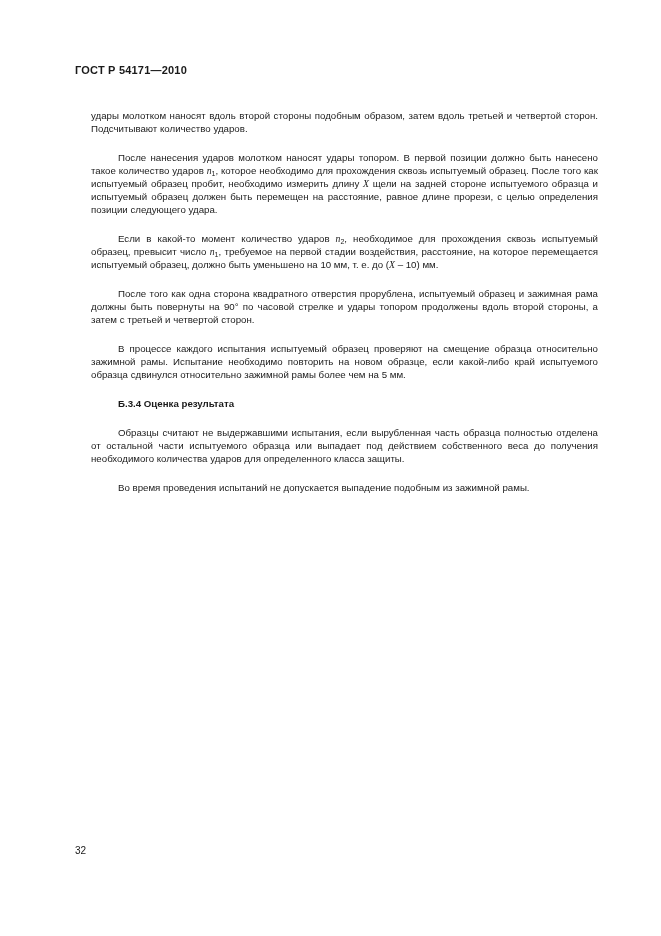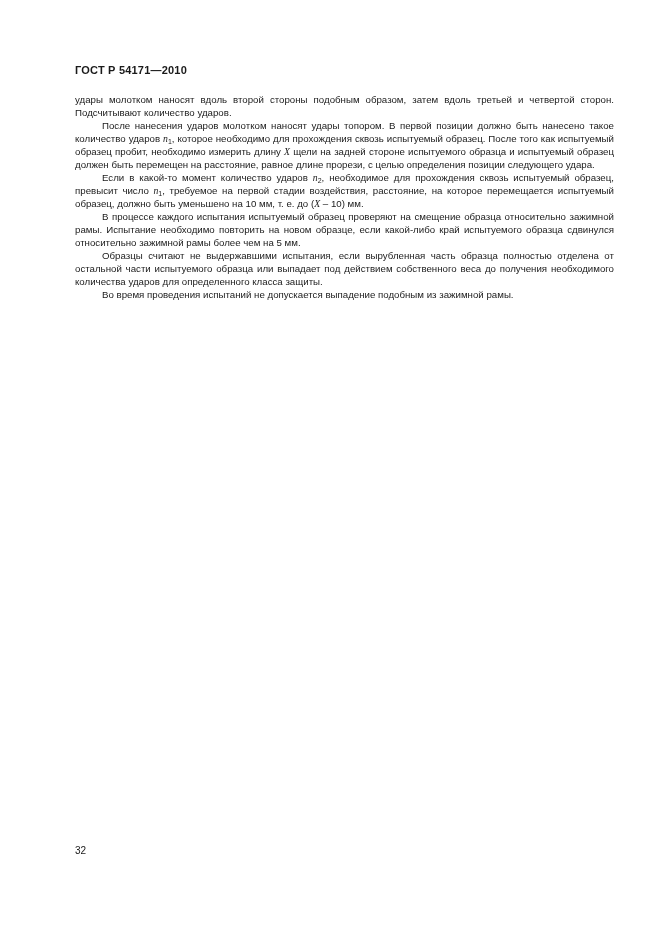--- a/index.html
+++ b/index.html
@@ -30,21 +30,21 @@
   .doc-body {
     position: absolute;
     top: 93px;
     left: 75px;
     width: 539px;
     font-size: 9.7px;
     line-height: 13px;
     color: #1a1a1a;
   }
   .para {
-    margin: 0;
+    margin: 16px;
     text-align: justify;
   }
   .para.indent {
     text-indent: 27px;
   }
   .para.heading {
     font-weight: bold;
     text-align: left;
   }
   .var {
@@ -67,19 +67,21 @@
 </head>
 <body>
 
 <div class="page">
   <div class="doc-header">ГОСТ Р 54171—2010</div>
 
   <div class="doc-body">
       <p class="para body"><span>удары молотком наносят вдоль второй стороны подобным образом, затем вдоль третьей и четвертой сторон. Подсчитывают количество ударов.</span></p>
       <p class="para body indent"><span>После нанесения ударов молотком наносят удары топором. В первой позиции должно быть нанесено такое количество ударов </span><span class="var">n</span><sub>1</sub><span>, которое необходимо для прохождения сквозь испытуемый образец. После того как испытуемый образец пробит, необходимо измерить длину </span><span class="var">X</span><span> щели на задней стороне испытуемого образца и испытуемый образец должен быть перемещен на расстояние, равное длине прорези, с целью определения позиции следующего удара.</span></p>
       <p class="para body indent"><span>Если в какой-то момент количество ударов </span><span class="var">n</span><sub>2</sub><span>, необходимое для прохождения сквозь испытуемый образец, превысит число </span><span class="var">n</span><sub>1</sub><span>, требуемое на первой стадии воздействия, расстояние, на которое перемещается испытуемый образец, должно быть уменьшено на 10 мм, т. е. до (</span><span class="var">X</span><span> – 10) мм.</span></p>
+      <p class="para body indent"><span>После того как одна сторона квадратного отверстия прорублена, испытуемый образец и зажимная рама должны быть повернуты на 90° по часовой стрелке и удары топором продолжены вдоль второй стороны, а затем с третьей и четвертой сторон.</span></p>
       <p class="para body indent"><span>В процессе каждого испытания испытуемый образец проверяют на смещение образца относительно зажимной рамы. Испытание необходимо повторить на новом образце, если какой-либо край испытуемого образца сдвинулся относительно зажимной рамы более чем на 5 мм.</span></p>
+      <p class="para heading indent"><span>Б.3.4 Оценка результата</span></p>
       <p class="para body indent"><span>Образцы считают не выдержавшими испытания, если вырубленная часть образца полностью отделена от остальной части испытуемого образца или выпадает под действием собственного веса до получения необходимого количества ударов для определенного класса защиты.</span></p>
       <p class="para body indent"><span>Во время проведения испытаний не допускается выпадение подобным из зажимной рамы.</span></p>
     </div>
 
   <div class="page-number">32</div>
 </div>
 
 </body></html>

